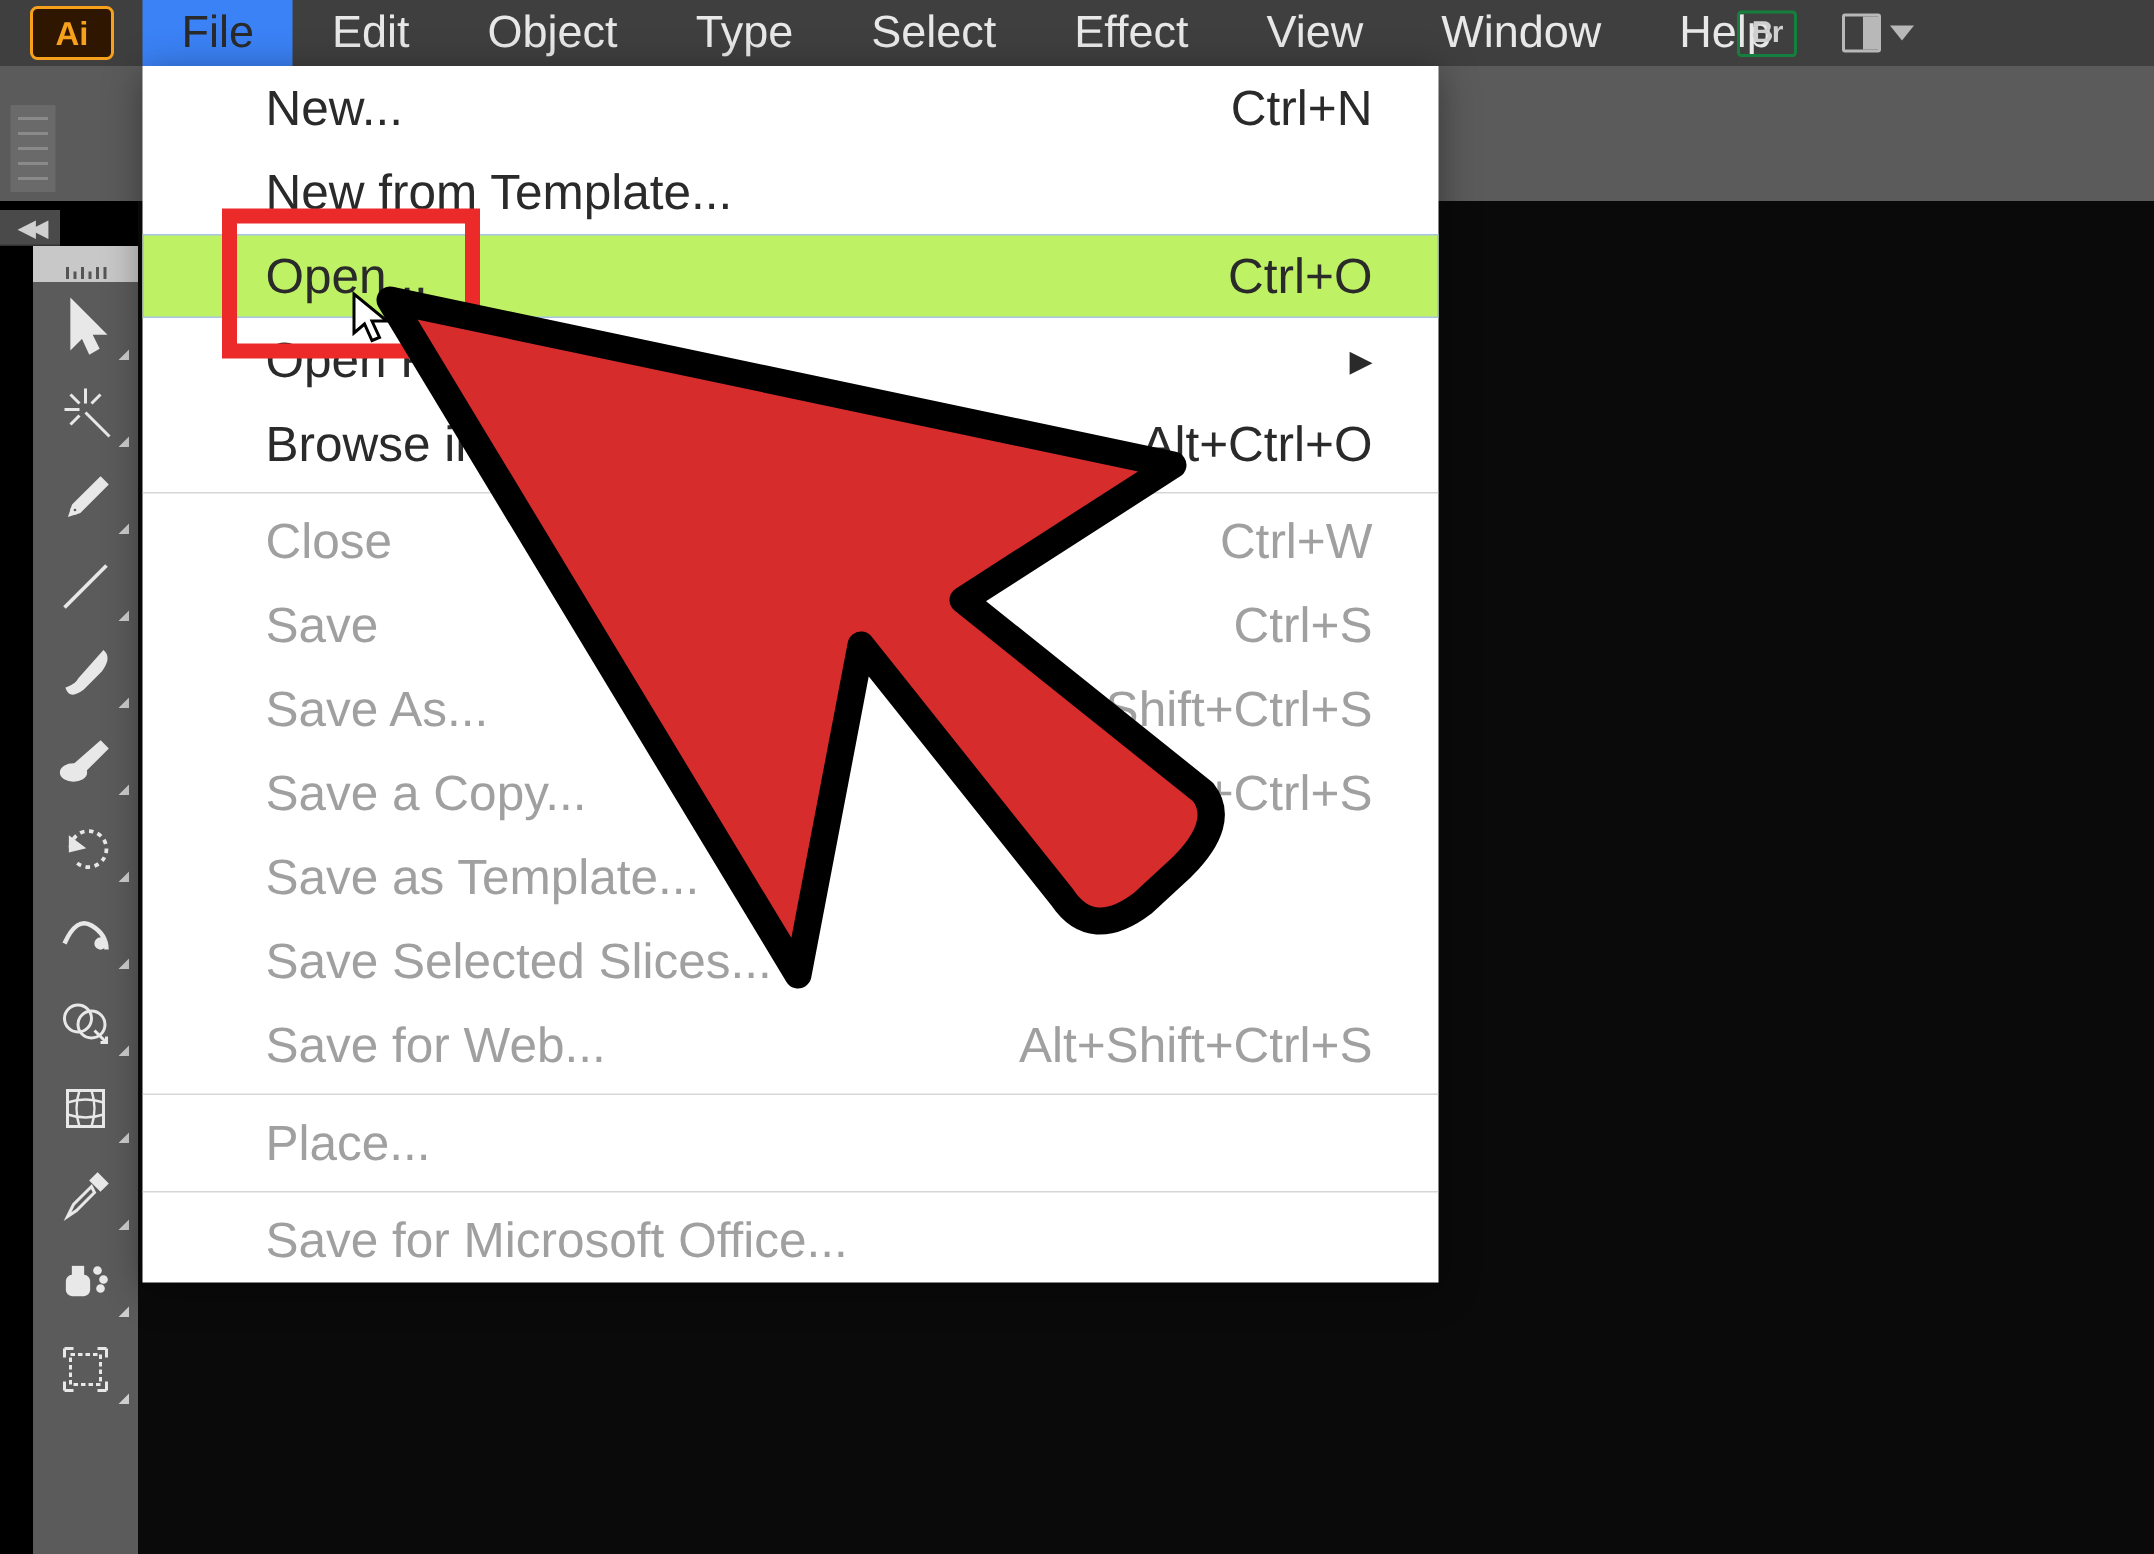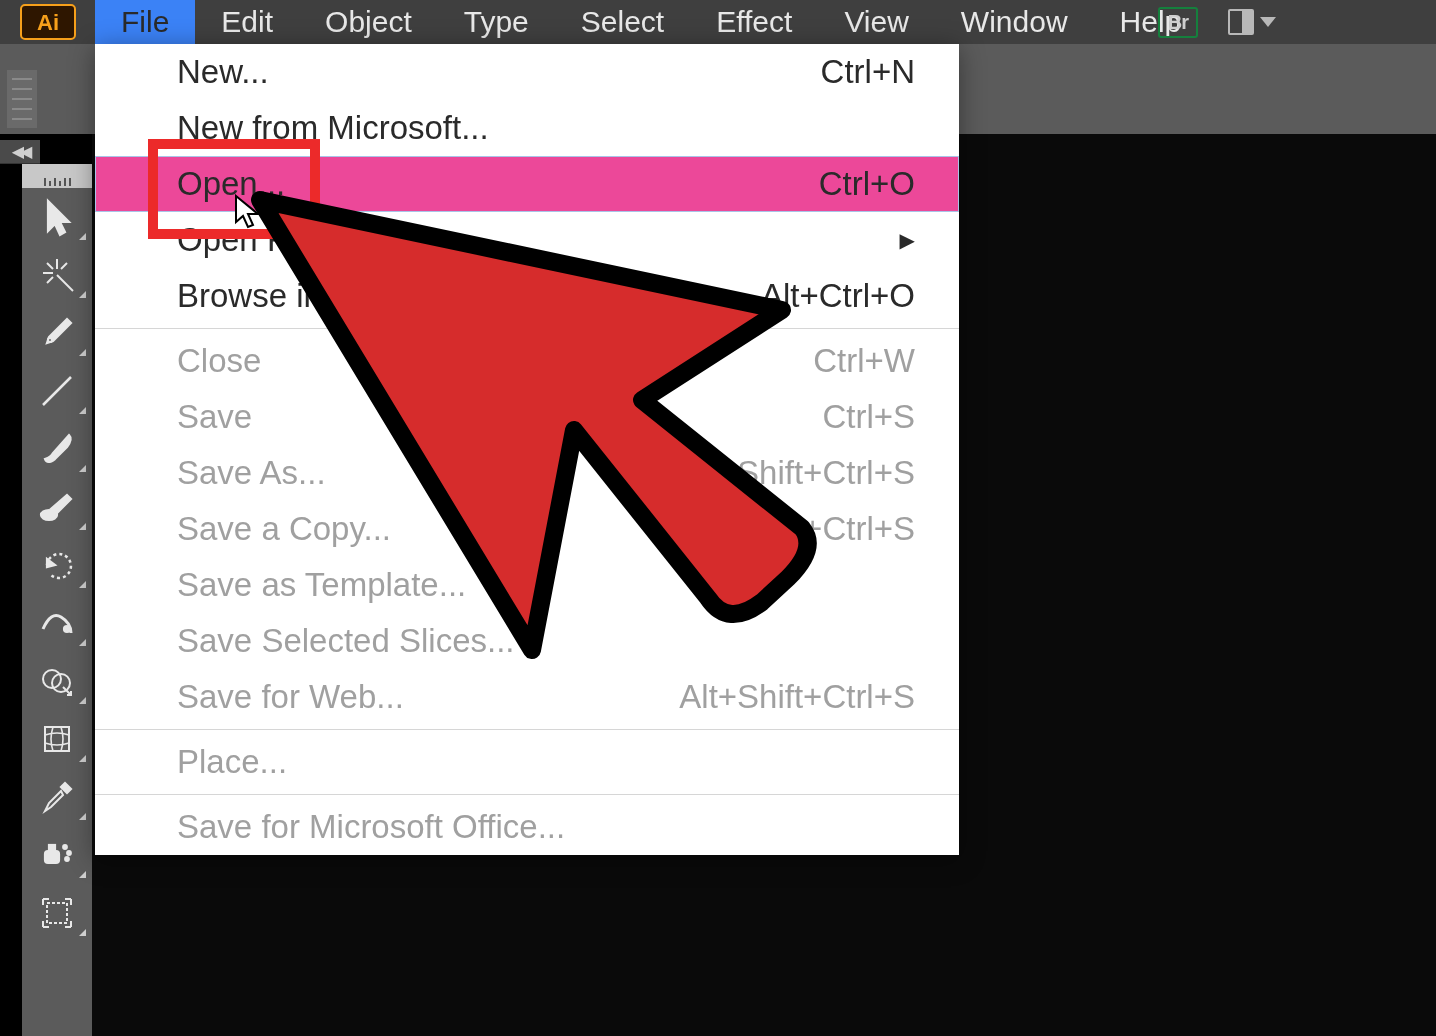--- a/index.html
+++ b/index.html
@@ -28,21 +28,21 @@
   .tool { width: 70px; height: 58px; display: flex; align-items: center; justify-content: center; color: #e8e8e8; position: relative; }
   .tool .corner { position: absolute; right: 6px; bottom: 6px; width: 0; height: 0; border-left: 7px solid transparent; border-bottom: 7px solid #cfcfcf; }
   .tool svg { stroke: #e8e8e8; fill: none; stroke-width: 2.2; }
 
   .canvas-area { position: absolute; top: 134px; left: 92px; right: 0; bottom: 0; background: #0a0a0a; }
 
   .dropdown { position: absolute; top: 44px; left: 95px; width: 864px; background: #ffffff; box-shadow: 0 4px 24px rgba(0,0,0,.4); max-height: 992px; overflow: hidden; }
   .dropdown-inner { padding: 0; }
   .menu-row { display: flex; justify-content: space-between; align-items: center; padding: 9px 44px 9px 82px; font-size: 33px; color: #2a2a2a; position: relative; }
   .menu-row.disabled { color: #a0a0a0; gap: 39px; }
-  .menu-row.hovered { background: #ec4899; outline: 1px solid #a9c4e8; outline-offset: -1px; }
+  .menu-row.hovered { background: #bef264; outline: 1px solid #a9c4e8; outline-offset: -1px; }
   .menu-row .shortcut { color: inherit; }
   .menu-row .sub-arrow { font-size: 20px; color: #2a2a2a; }
   .sep { height: 1px; background: #d6d6d6; margin: 4px 0; }
 
   .red-highlight { position: absolute; border: 10px solid #ec2a2a; top: 139px; left: 148px; width: 172px; height: 100px; z-index: 500; pointer-events:none;}
   
   .big-arrow { position: absolute; top: 150px; left: 222px; z-index: 600; pointer-events:none;}
   .small-cursor { position: absolute; top: 194px; left: 233px; z-index: 550; pointer-events:none;}
 </style>
 </head>
@@ -201,21 +201,21 @@
 
   <div class="canvas-area"></div>
 
   <div class="dropdown">
     <div class="dropdown-inner" id="file-menu-body">
         <div class="menu-row">
           <span>New...</span>
           <span class="shortcut">Ctrl+N</span>
         </div>
         <div class="menu-row">
-          <span>New from Microsoft...</span>
+          <span>New from Template...</span>
         </div>
         <div class="menu-row hovered">
           <span>Open...</span>
           <span class="shortcut">Ctrl+O</span>
         </div>
         <div class="menu-row">
           <span>Open Recent Files</span>
           <span class="sub-arrow">▶</span>
         </div>
         <div class="menu-row">

